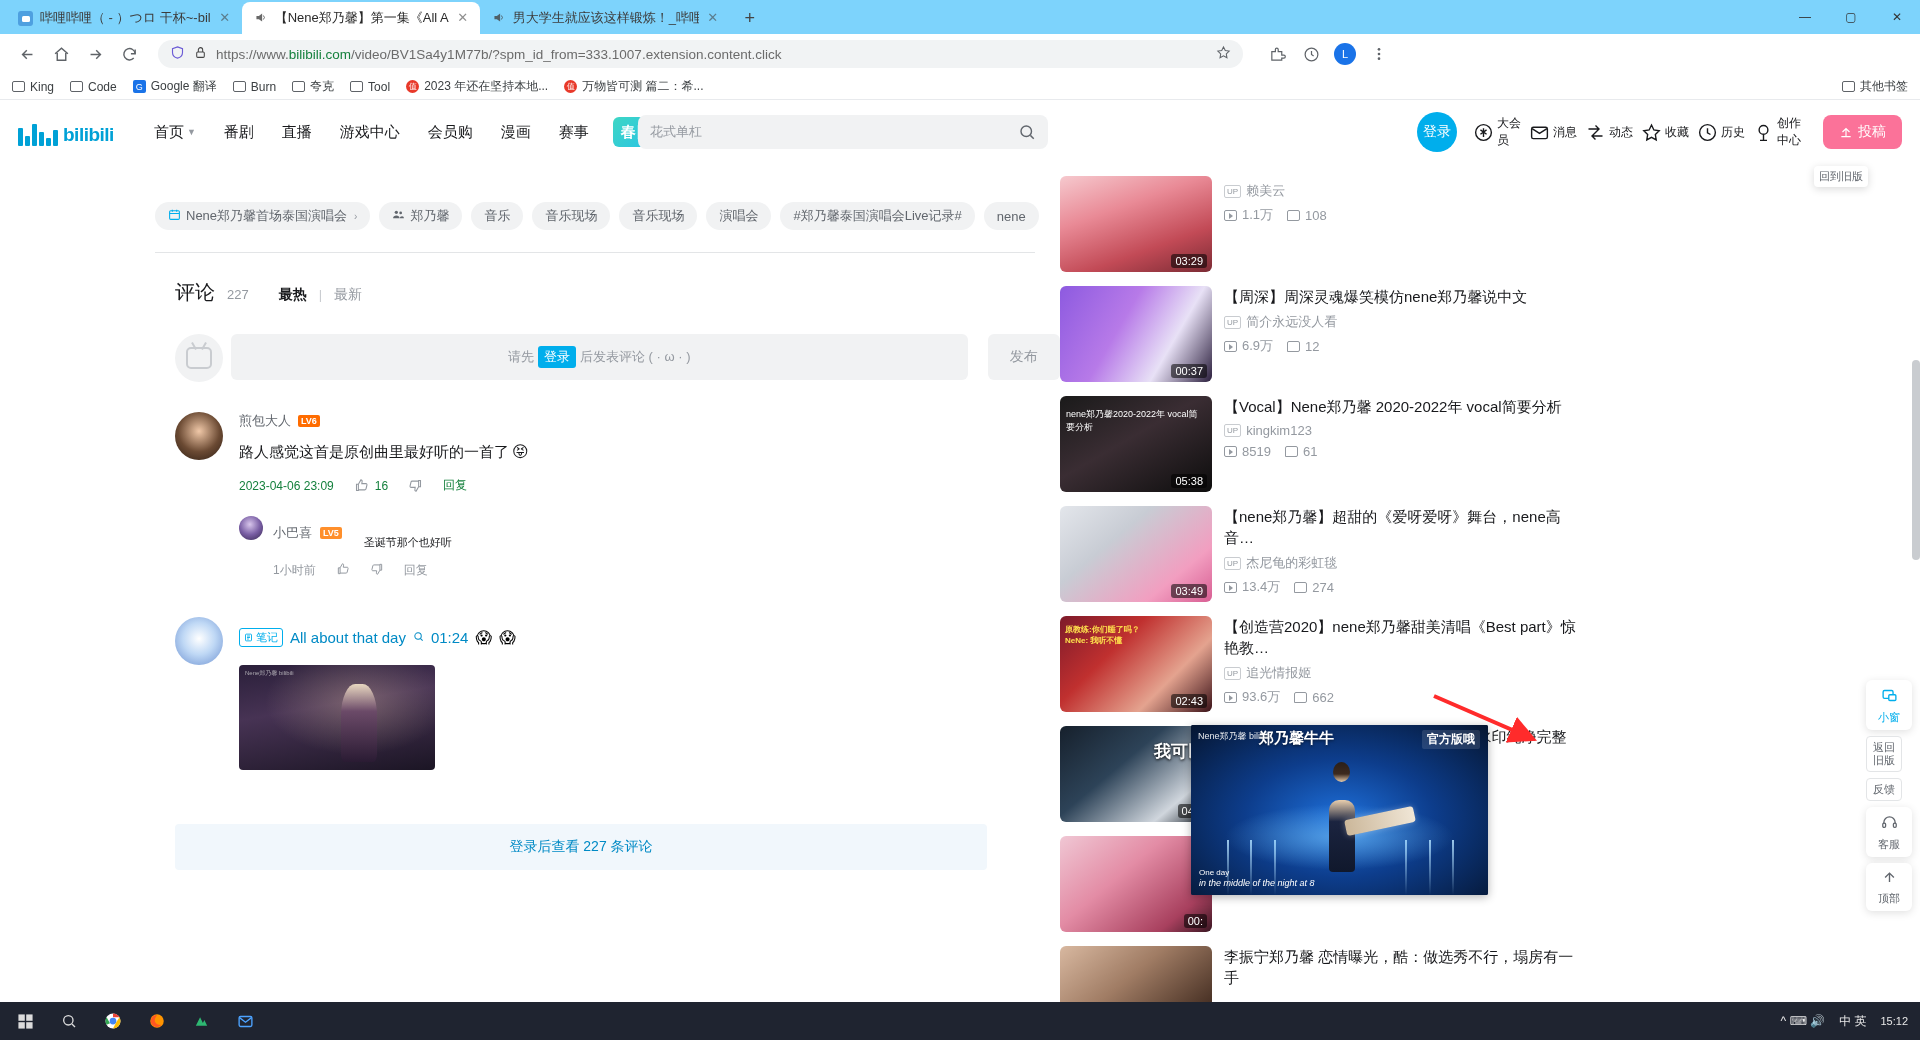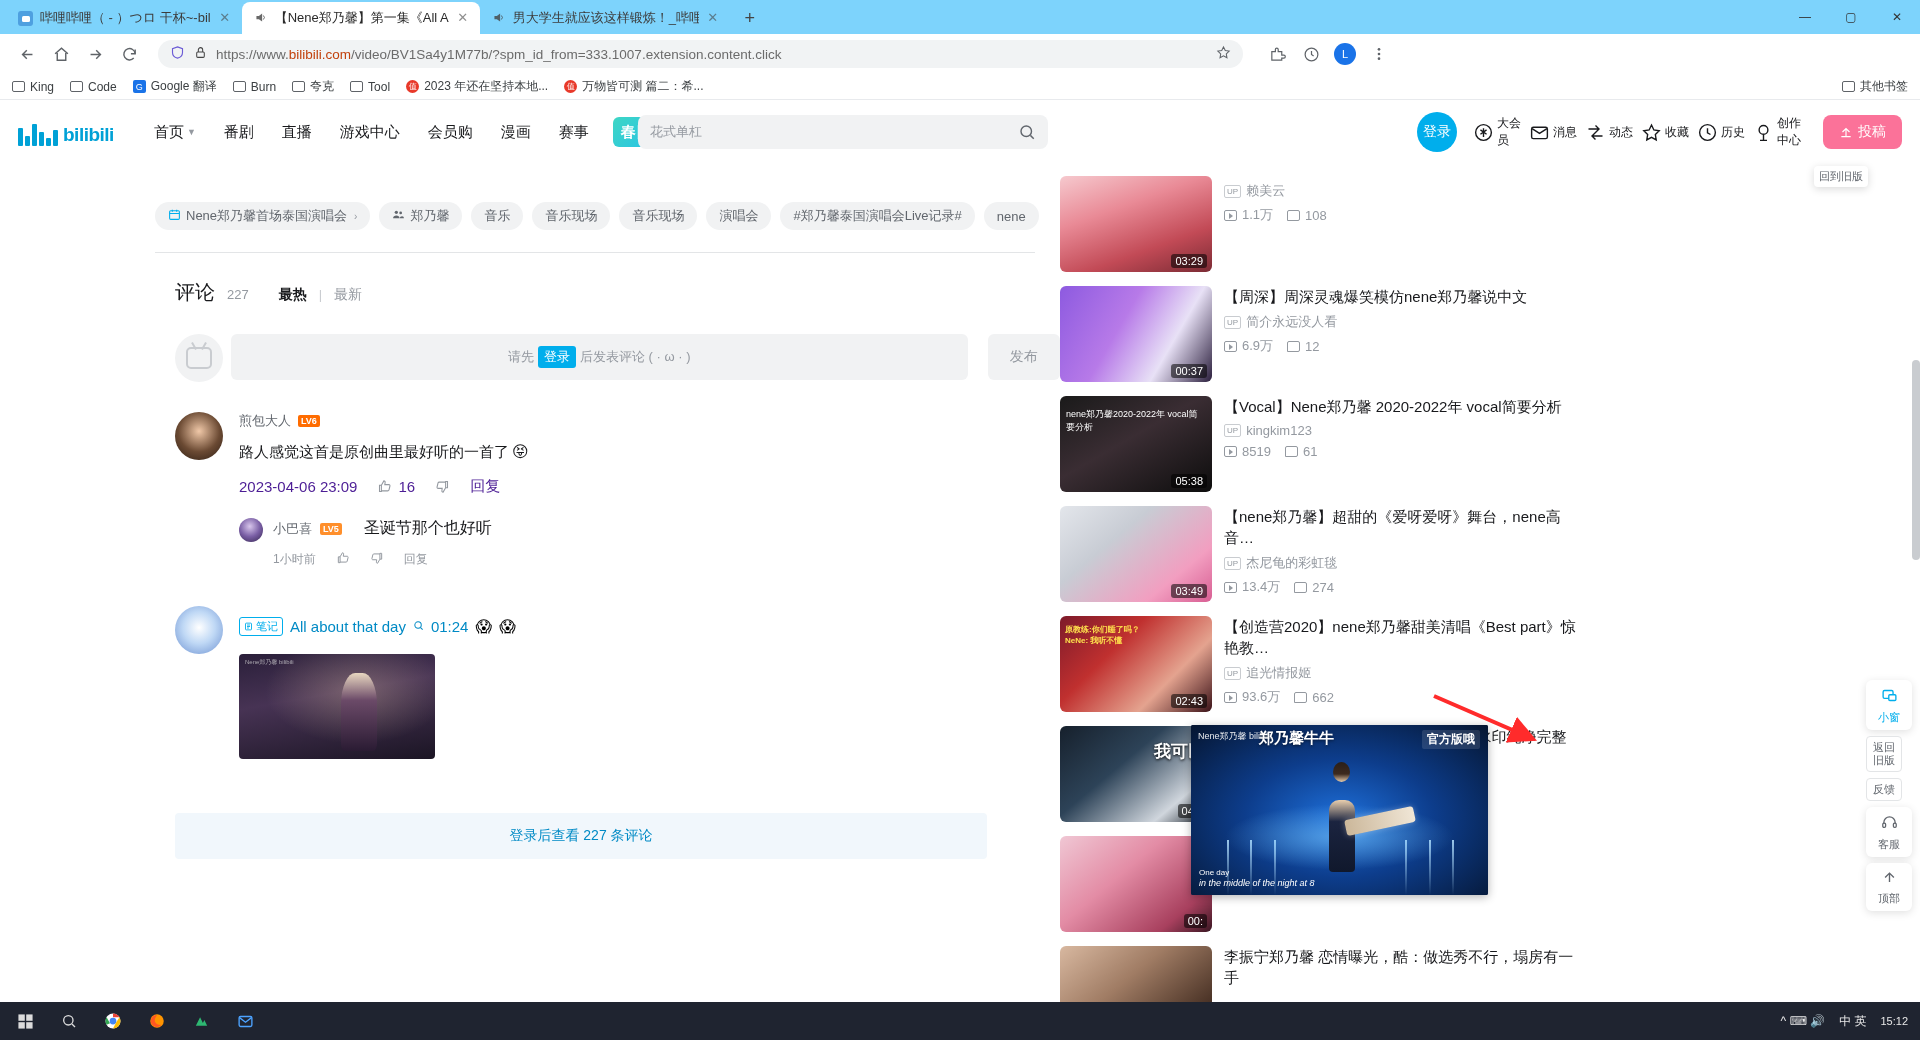--- a/index.html
+++ b/index.html
@@ -47,21 +47,21 @@
   }
   .navbtn { width: 30px; height: 30px; display: flex; align-items: center; justify-content: center;
             color: #5f6368; border-radius: 50%; }
   .omnibox {
     flex: 1; height: 28px; margin: 0 10px; background: #f1f3f4; border-radius: 16px;
     display: flex; align-items: center; padding: 0 12px; gap: 9px;
     font-size: 13px; color: #202124; max-width: 1085px;
   }
   .omni-url { flex: 1; white-space: nowrap; overflow: hidden; font-size: 13.5px; }
   .omni-url .dim { color: #6b6b6b; }
-  .omni-url .strong { color: #c2410c; }
+  .omni-url .strong { color: #15803d; }
   .navbar .right-icons { display: flex; align-items: center; gap: 10px; margin-left: 8px; }
   .navbar .right-icons .ri { width: 24px; height: 24px; display: flex; align-items: center;
                              justify-content: center; color: #5f6368; }
   .avatar-chip { width: 22px; height: 22px; border-radius: 50%; background: #1a73e8; color: #fff;
                  font-size: 11px; display: flex; align-items: center; justify-content: center; }
 
   .bookmarks {
     height: 26px; background: #fff; display: flex; align-items: center;
     padding: 0 12px; gap: 16px; font-size: 12px; color: #3c4043;
     border-bottom: 1px solid #e8eaed; position: relative;
@@ -179,27 +179,27 @@
   .c-user { font-size: 13px; color: #61666d; display: flex; align-items: center; gap: 7px; }
   .lvl { font-size: 9px; border-radius: 2px; padding: 1px 3px; color: #fff;
          font-weight: bold; line-height: 10px; }
   .lvl.lv6 { background: #ff6c00; color:#fff; }
   .lvl.lv5 { background: #ff8f2b; }
   .lvl.lv4 { background: #f7c402; }
   .c-text { font-size: 15px; color: #18191c; margin-top: 11px; line-height: 22px;
             display: flex; align-items: center; gap: 3px; }
   .emoji { font-size: 16px; }
   .c-meta { display: flex; align-items: center; gap: 20px; margin-top: 14px;
-            font-size: 15px; color: #4c1d95; }
+            font-size: 12px; color: #15803d; }
   .c-meta .ic { display: flex; align-items: center; gap: 6px; }
   .reply { display: flex; gap: 10px; margin-top: 22px; align-items: flex-start; }
   .r-avatar { width: 24px; height: 24px; border-radius: 50%; flex-shrink: 0; }
   .r-line { display: flex; align-items: center; gap: 8px; font-size: 14px; }
   .r-user { color: #61666d; font-size: 13px; }
-  .r-text { color: #18191c; font-size: 16px; margin-left: 14px; }
+  .r-text { color: #18191c; font-size: 11px; margin-left: 14px; margin-top: 19px; }
   .r-meta { display: flex; gap: 20px; margin-top: 12px; font-size: 12px; color: #9499a0; }
 
   .note-line { display: flex; align-items: center; gap: 7px; margin-top: 11px; font-size: 15px; }
   .note-tag { border: 1px solid #00aeec; color: #00aeec; font-size: 11px; border-radius: 3px;
               padding: 1px 4px; display: flex; align-items: center; gap: 3px; }
   .note-link { color: #008ac5; font-size: 15px; }
   .note-time { color: #008ac5; font-size: 15px; }
 
   .note-thumb { width: 196px; height: 105px; margin-top: 18px; border-radius: 4px;
                 overflow: hidden; position: relative;

